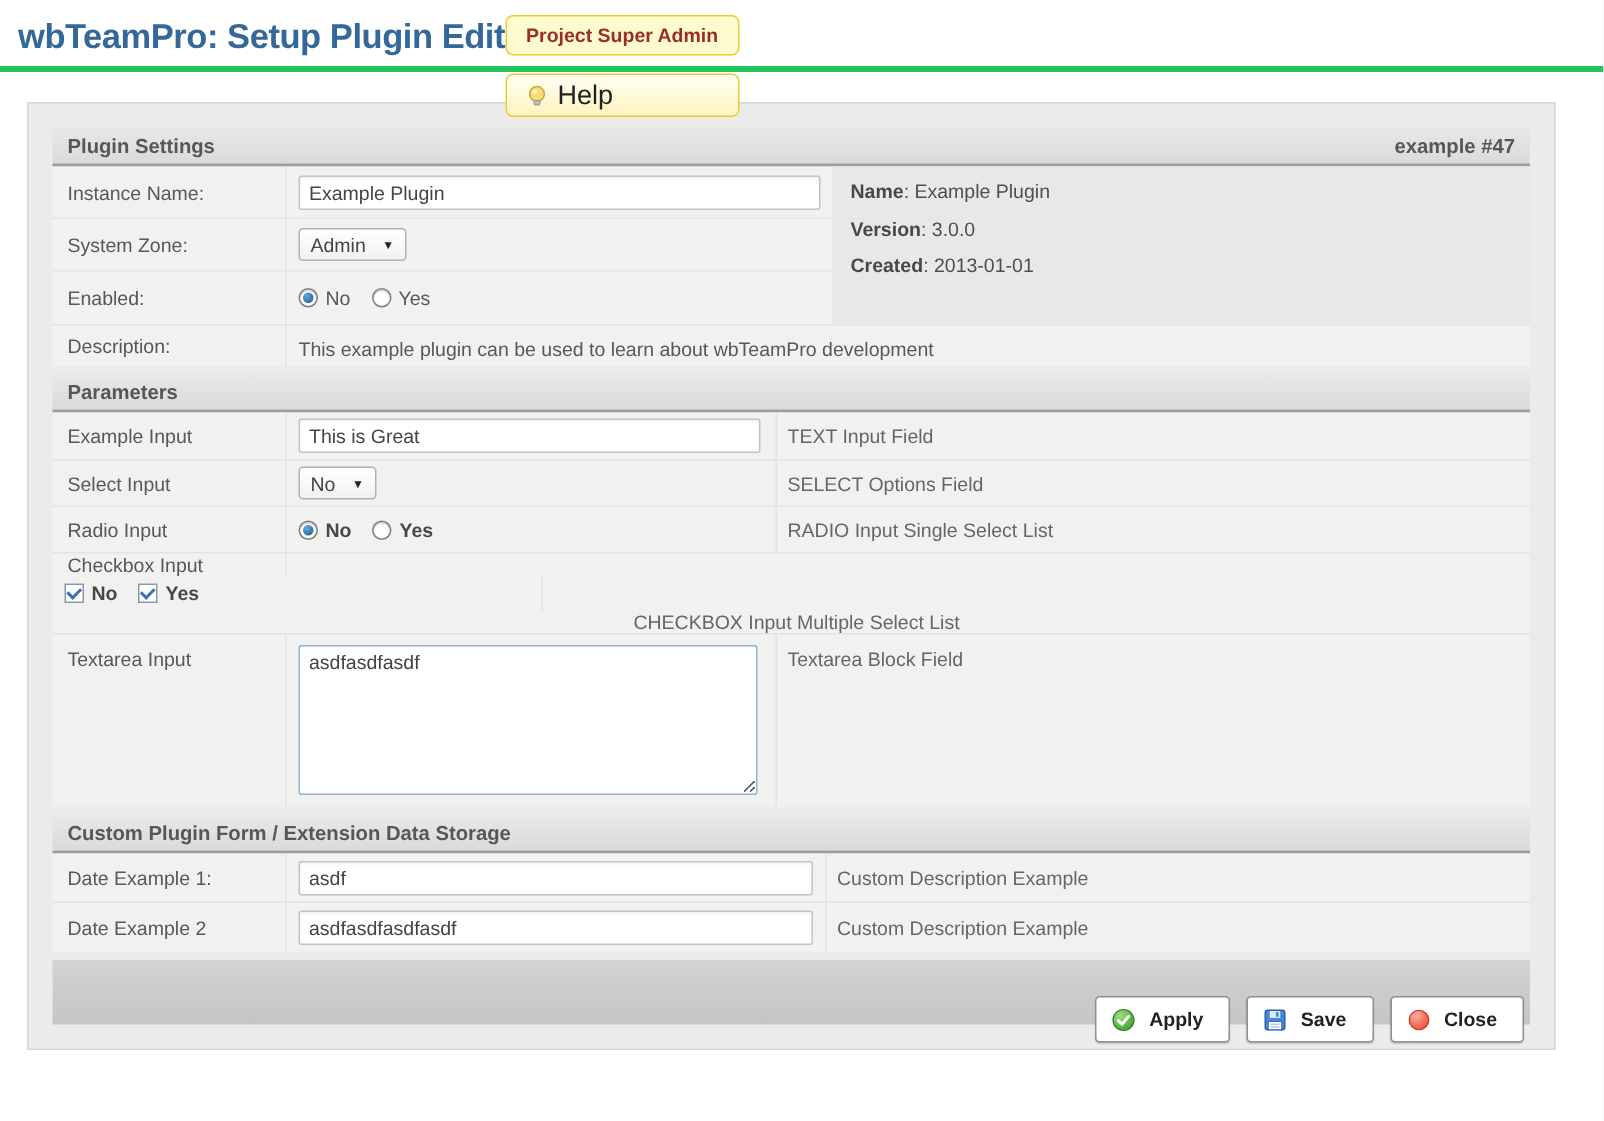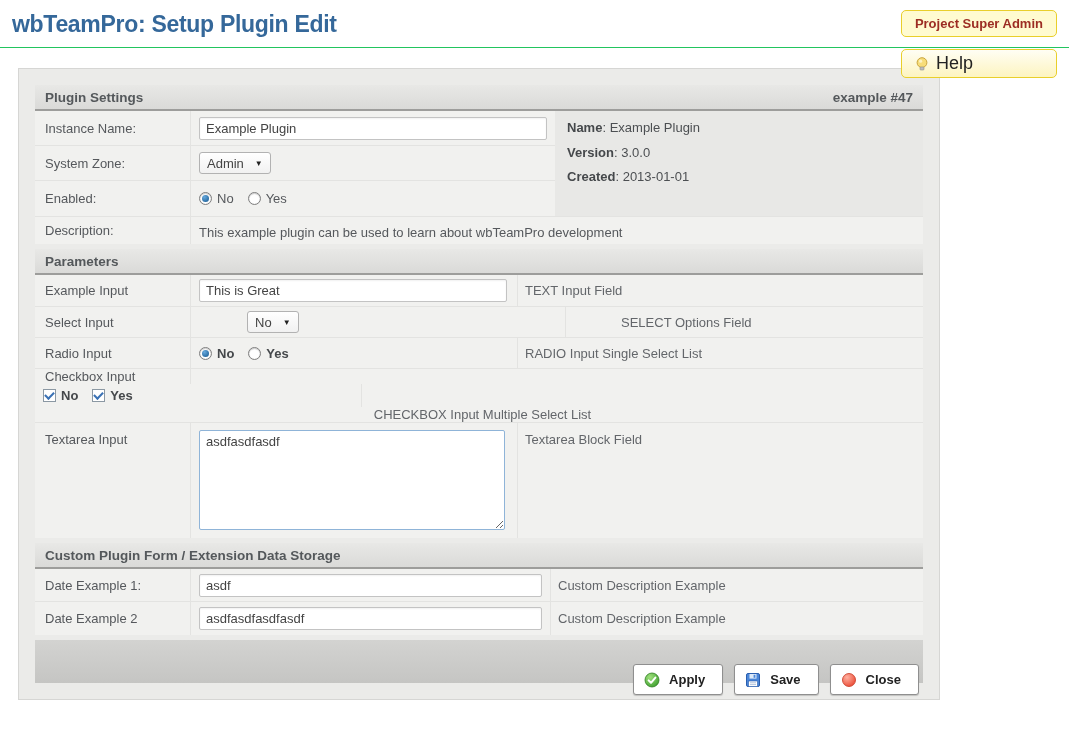--- a/index.html
+++ b/index.html
@@ -3,33 +3,33 @@
 <meta charset="utf-8">
 <style>
   * { box-sizing: border-box; }
   html,body { margin:0; padding:0; }
   body {
     width:1069px; min-height:747px; background:#ffffff;
     font-family:"Liberation Sans", sans-serif; font-size:13px; color:#55585c;
   }
 
   
-  .top-bar { display:flex; justify-content:space-between; align-items:flex-start;
-             padding:9px 12px 0 12px; height:48px; border-bottom:1px solid #22c55e; }
+  .top-bar { display:flex; align-items:flex-start;
+             padding:9px 12px 0 12px; height:48px; border-bottom:4px solid #22c55e; }
   .page-title { font-size:23px; font-weight:bold; color:#35689a; letter-spacing:-0.3px; margin-top:2px; }
   .top-buttons { display:flex; gap:12px; margin-top:1px;flex-direction:column; }
   .btn-admin { background:#fffbd0; border:1px solid #e9cf2b; border-radius:5px;
                color:#9c2d23; font-weight:bold; font-size:13px; padding:5px 13px; cursor:pointer;
                font-family:"Liberation Sans", sans-serif; }
   .btn-help { background:linear-gradient(#fffef4,#fdf4c0); border:1px solid #e9cf2b; border-radius:5px;
               color:#222; font-size:18px; padding:3px 12px; display:flex; align-items:center; gap:6px;
               cursor:pointer; font-family:"Liberation Sans", sans-serif; }
 
   
-  .panel { margin:20px 24px 60px 18px; width:922px; background:#ebebe9;
+  .panel { margin:20px 24px 60px 18px; width:1019px; background:#ebebe9;
            border:1px solid #d6d6d4; padding:16px; }
 
   .sec-header { background:linear-gradient(#e8e8e6,#dadad8); border-bottom:2px solid #9d9d9b;
                 padding:5px 10px 4px 10px; display:flex; justify-content:space-between;
                 font-size:13.5px; font-weight:bold; color:#54585b; }
 
   .tbl { background:#f1f1ef; margin-bottom:5px; }
   .row { display:flex; align-items:center; border-bottom:1px solid #e3e3e1;
          min-height:34px; }
   .row:last-child { border-bottom:none; }
@@ -167,21 +167,21 @@
     <span>Parameters</span>
   </div>
   <div class="tbl">
     <div class="row" style="min-height:32px;">
       <div class="cell-label">Example Input</div>
       <div class="p-input">
         <input type="text" class="w-params" value="This is Great" style="">
       </div>
       <div class="cell-desc">TEXT Input Field</div>
     </div>
-    <div class="row" style="min-height:31px;gap:48px;">
+    <div class="row" style="min-height:31px;">
       <div class="cell-label">Select Input</div>
       <div class="p-input">
         <span class="fake-select">
           <span>No</span>
           <span class="arrow">▼</span>
         </span>
       </div>
       <div class="cell-desc">SELECT Options Field</div>
     </div>
     <div class="row" style="min-height:31px;">

